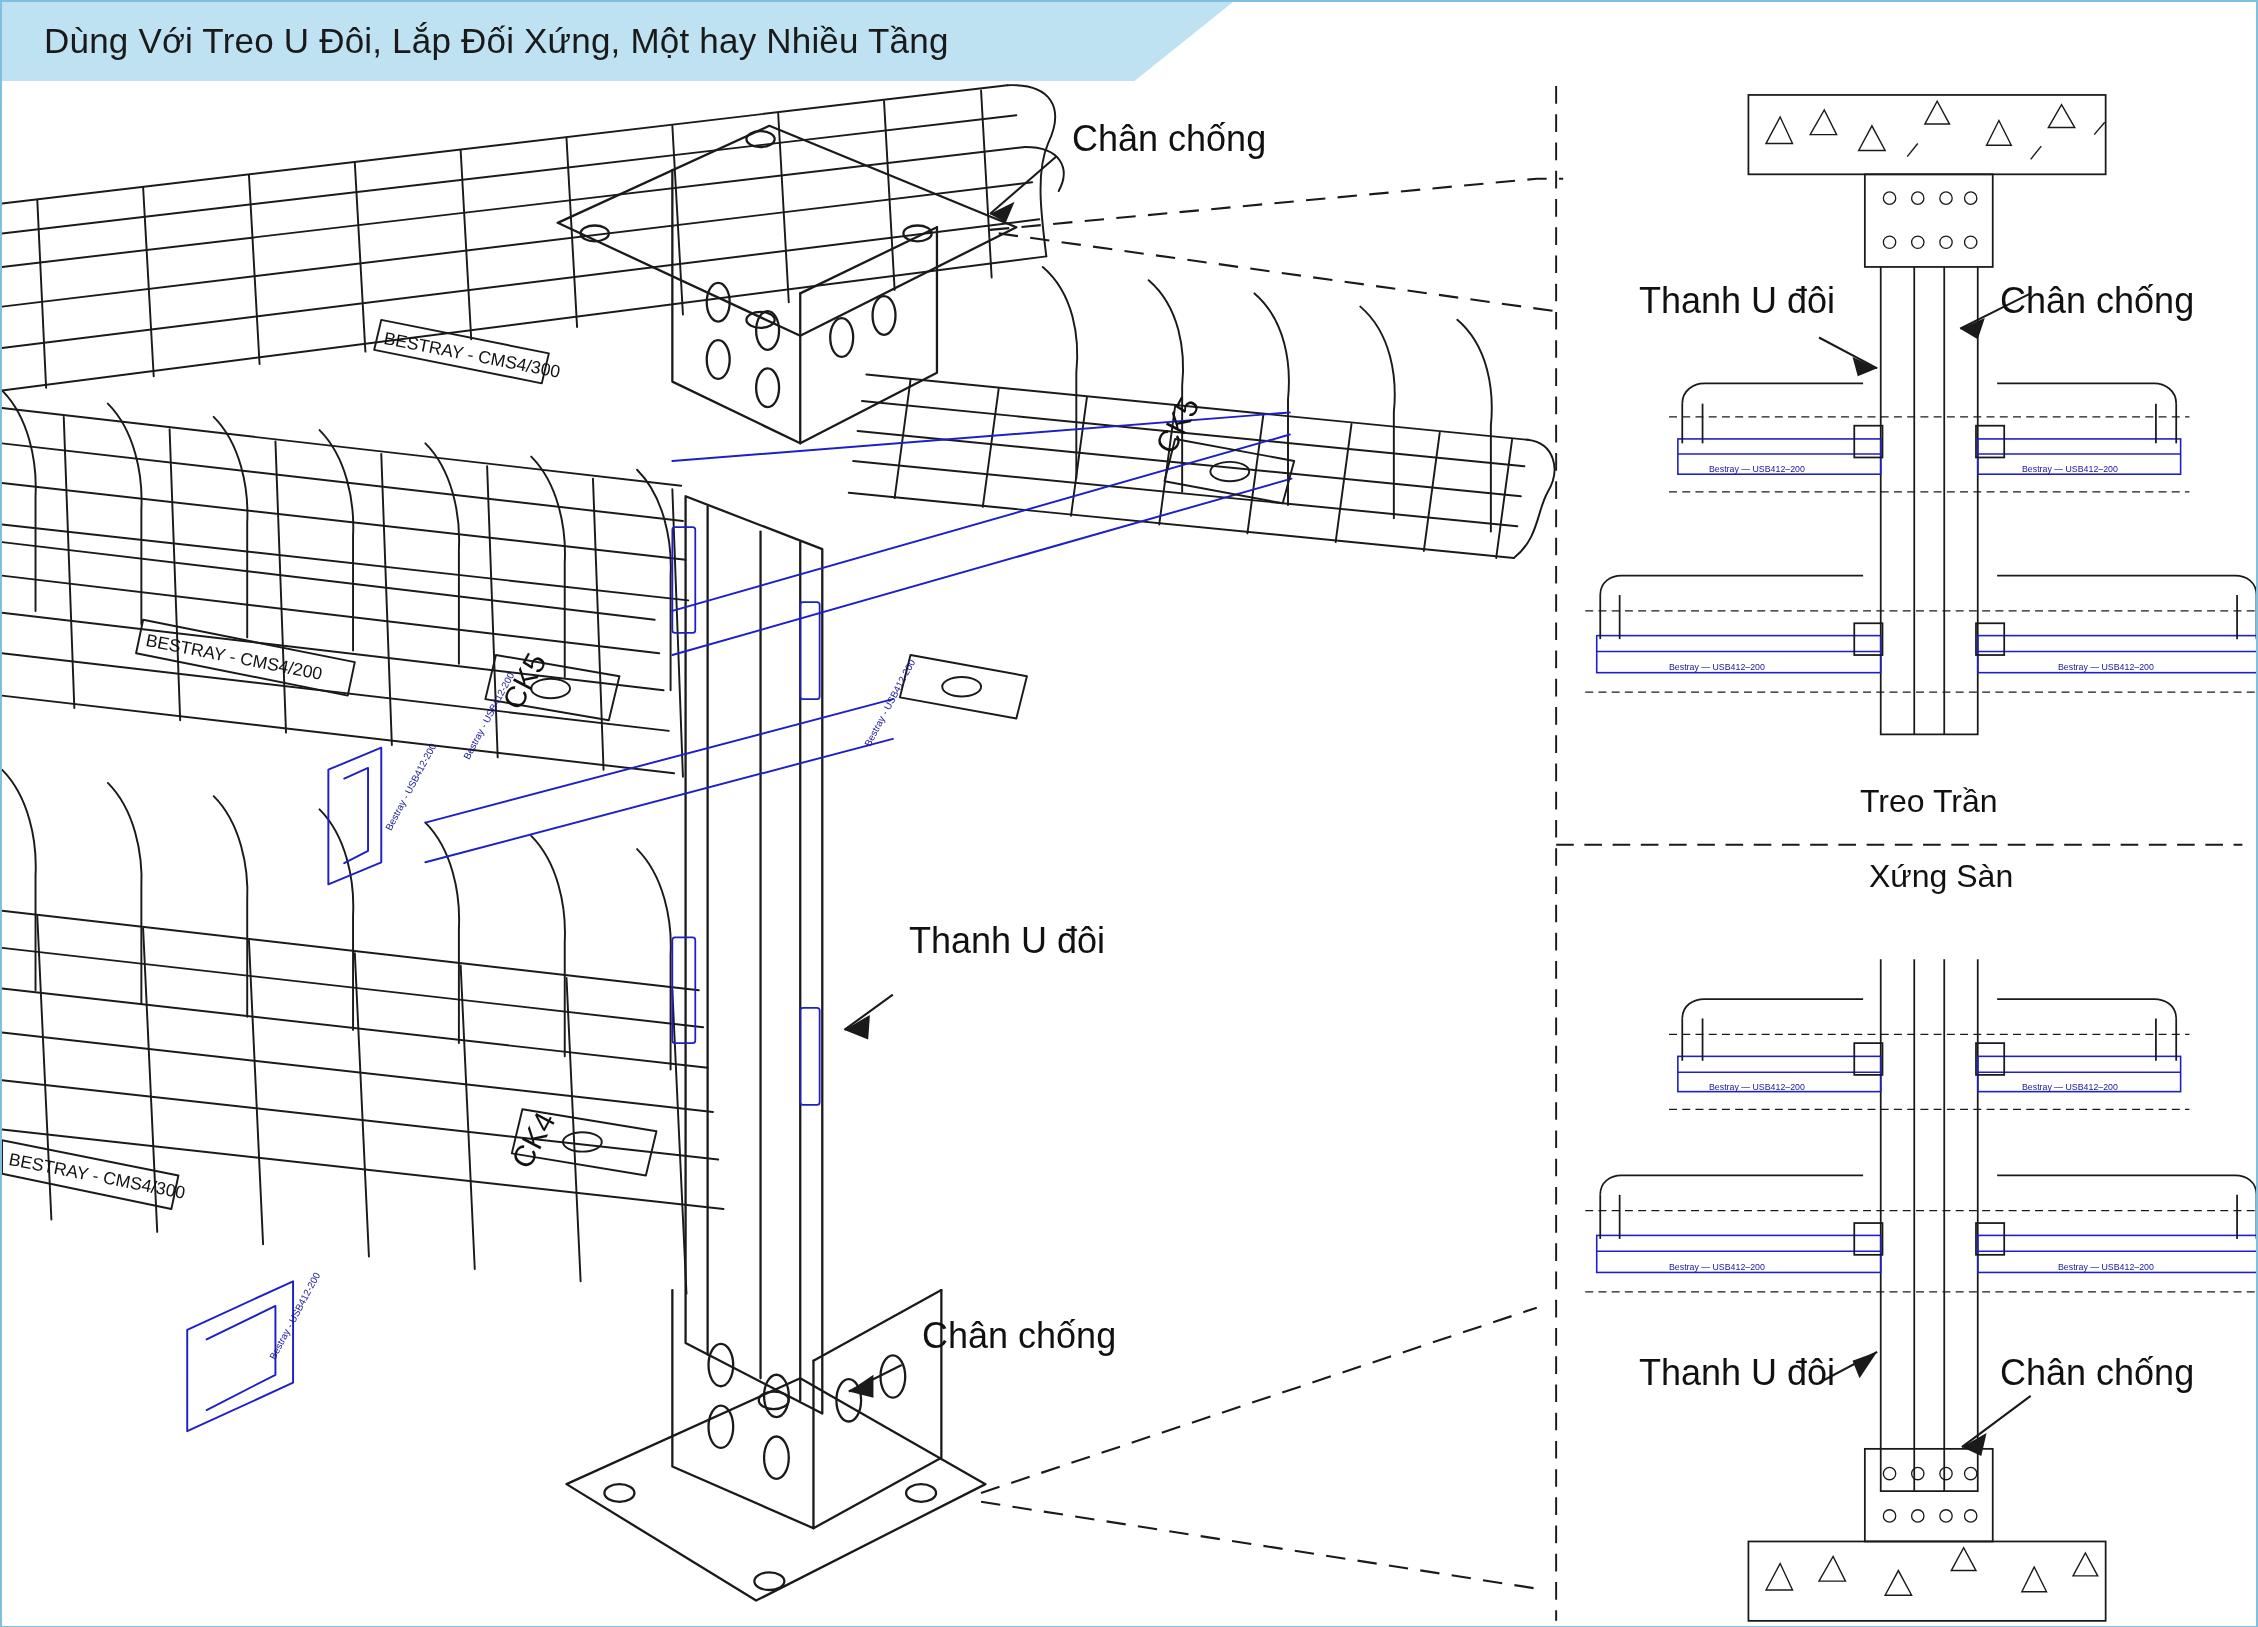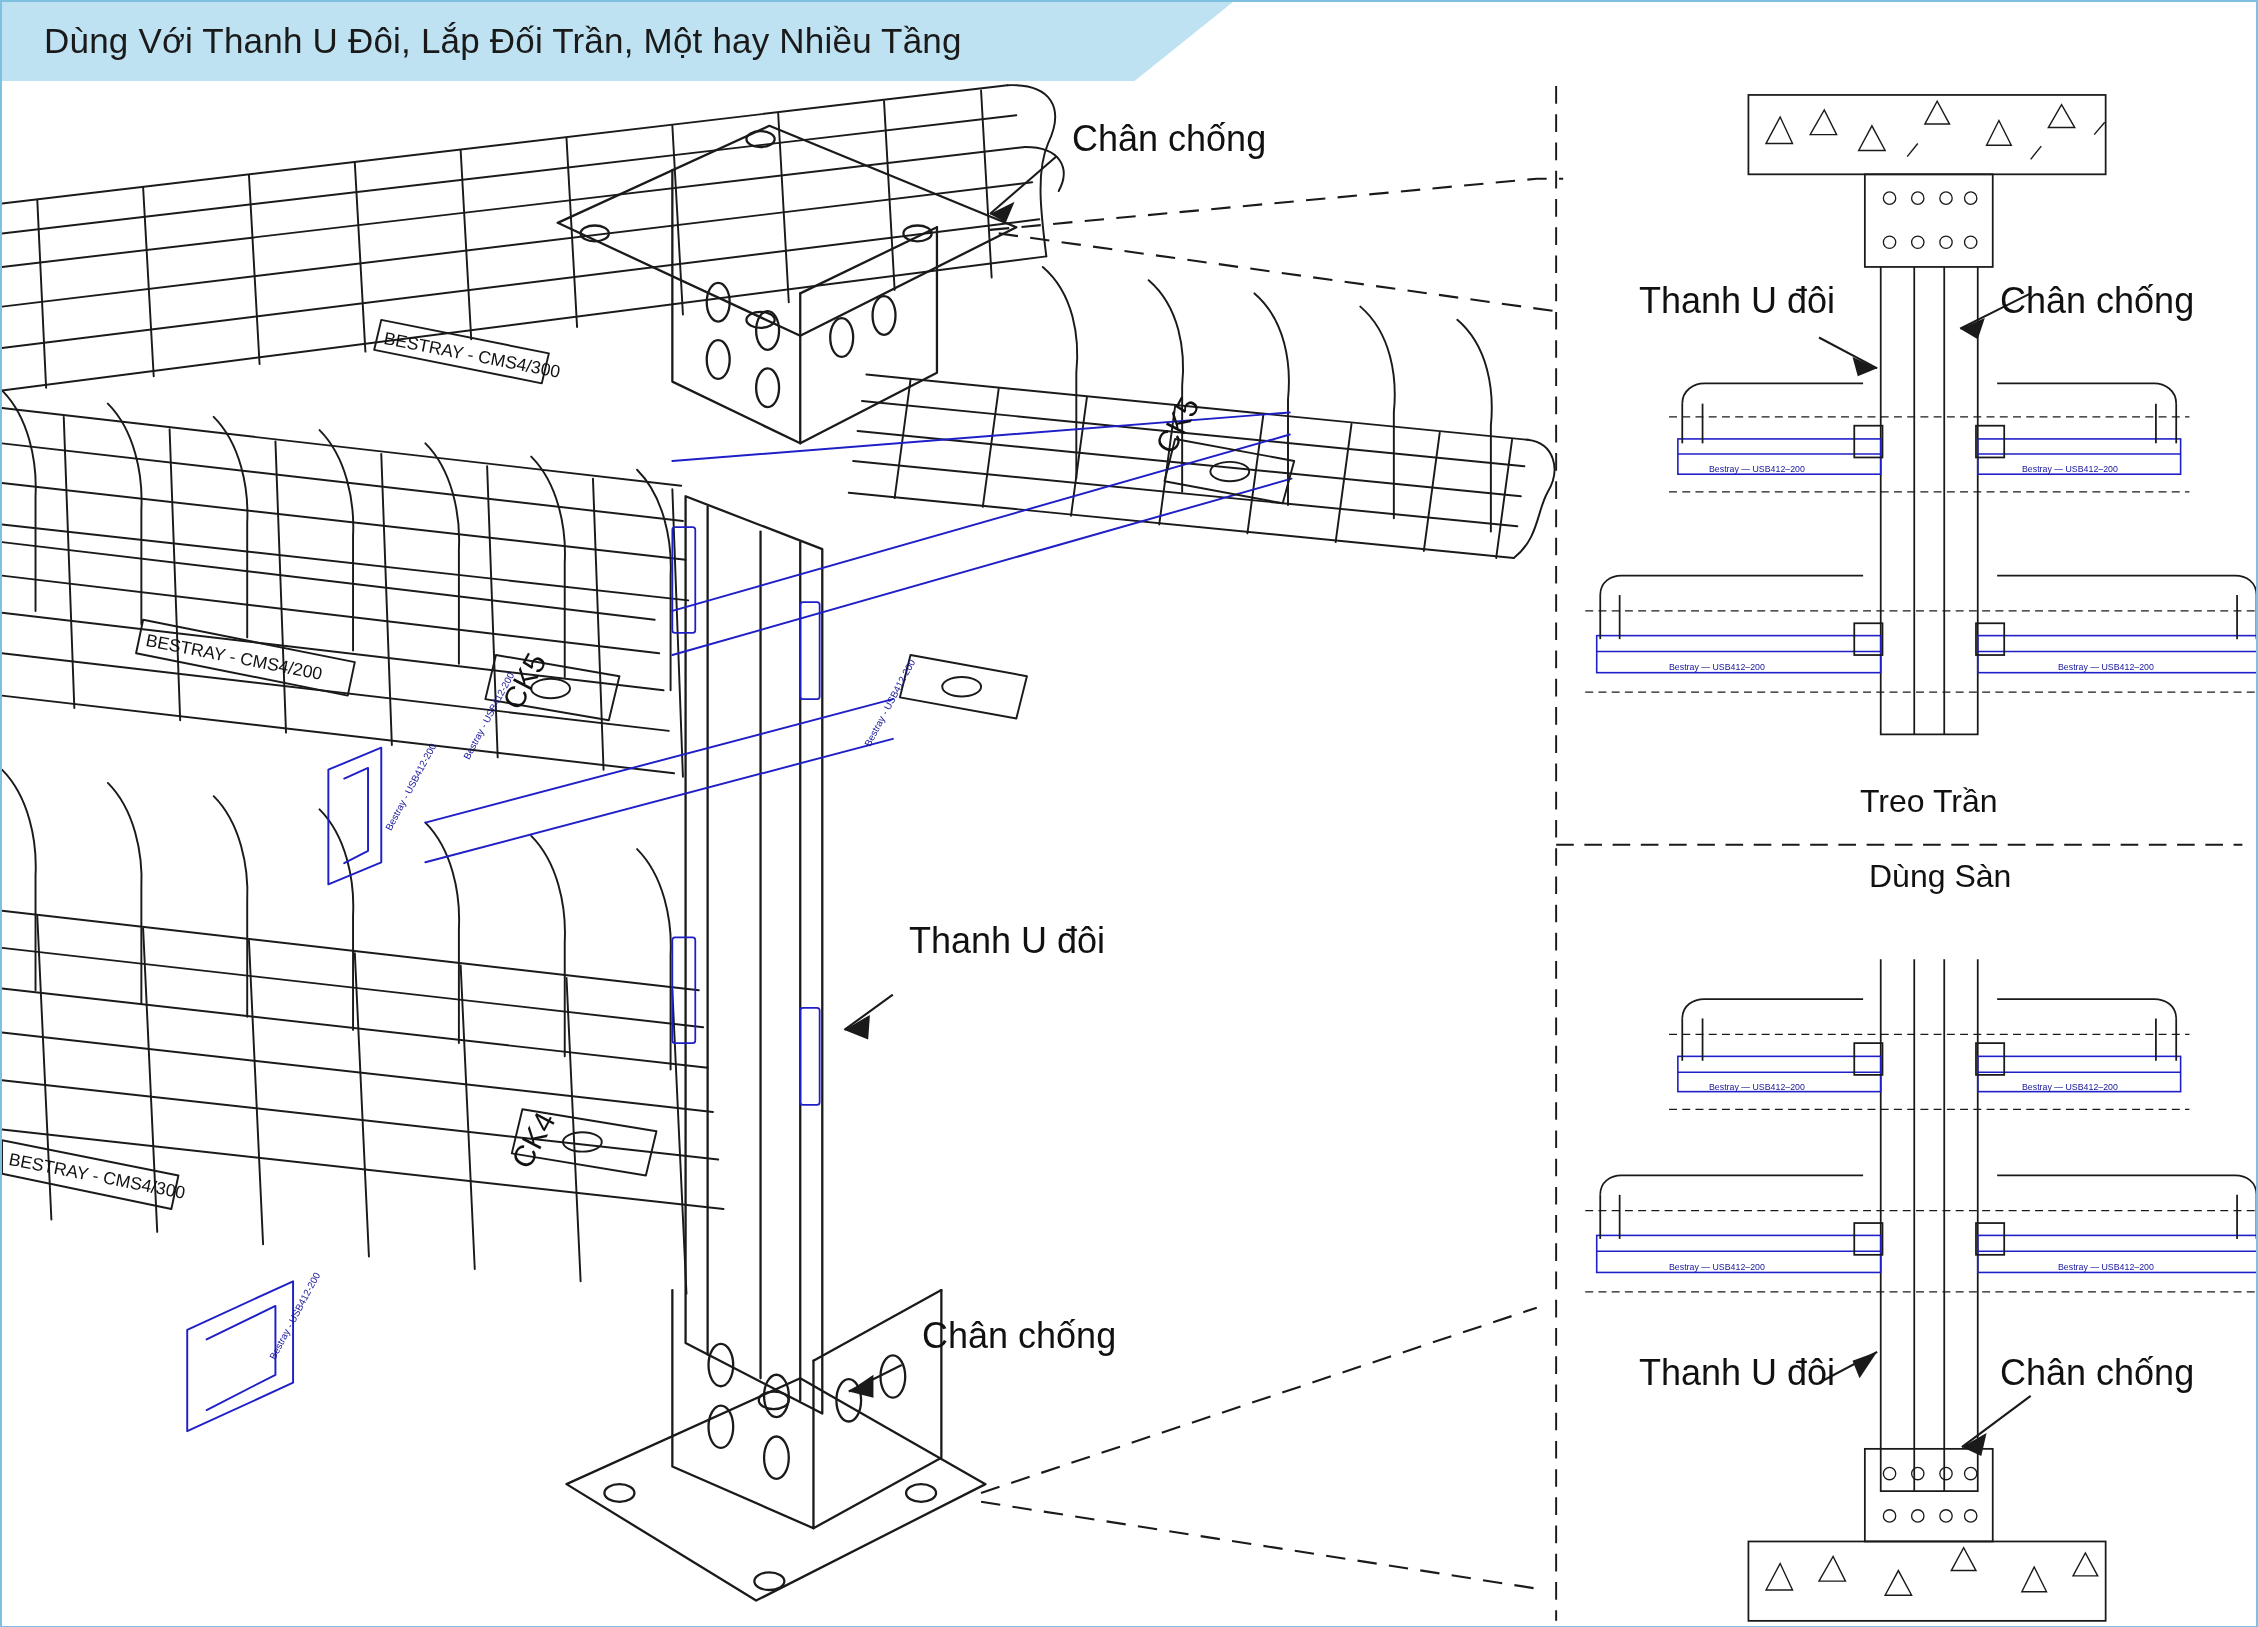--- a/index.html
+++ b/index.html
@@ -17,21 +17,21 @@
   .lbl.sm{font-size:9.7px;color:#15159a;}
   .svgwrap{position:absolute;left:0;top:0;width:2258px;height:1628px;pointer-events:none;}
 </style>
 </head>
 <body>
 
 <div id="page">
 
   <div id="banner">
     <div class="shape"></div>
-    <div class="title">Dùng Với Thanh U Đôi, Lắp Đối Trần, Một hay Nhiều Tầng</div>
+    <div class="title">Dùng Với Treo U Đôi, Lắp Đối Xứng, Một hay Nhiều Tầng</div>
   </div>
 
   <svg class="svgwrap" viewBox="0 0 2560 1845">
     <defs>
       <g id="wireTrayUnit"></g>
     </defs>
 
     <g stroke="#1a1a1a" fill="none" stroke-width="2.2" stroke-linecap="round" stroke-linejoin="round">
 
       <g>
@@ -412,21 +412,21 @@
   <div class="lbl sm" style="left:459px;top:754px;transform:rotate(-62deg);transform-origin:left top;">Bestray - USB412-200</div>
 
   <div class="lbl" style="left:1637px;top:278px;">Thanh U đôi</div>
   <div class="lbl" style="left:1998px;top:278px;">Chân chống</div>
   <div class="lbl big" style="left:1822px;top:781px;">Treo Trần</div>
   <div class="lbl sm" style="left:1707px;top:462px;font-size:8.8px;">Bestray — USB412–200</div>
   <div class="lbl sm" style="left:2020px;top:462px;font-size:8.8px;">Bestray — USB412–200</div>
   <div class="lbl sm" style="left:1667px;top:660px;font-size:8.8px;">Bestray — USB412–200</div>
   <div class="lbl sm" style="left:2056px;top:660px;font-size:8.8px;">Bestray — USB412–200</div>
 
-  <div class="lbl big" style="left:1831px;top:856px;">Dùng Sàn</div>
+  <div class="lbl big" style="left:1831px;top:856px;">Xứng Sàn</div>
   <div class="lbl" style="left:1637px;top:1350px;">Thanh U đôi</div>
   <div class="lbl" style="left:1998px;top:1350px;">Chân chống</div>
   <div class="lbl sm" style="left:1707px;top:1080px;font-size:8.8px;">Bestray — USB412–200</div>
   <div class="lbl sm" style="left:2020px;top:1080px;font-size:8.8px;">Bestray — USB412–200</div>
   <div class="lbl sm" style="left:1667px;top:1260px;font-size:8.8px;">Bestray — USB412–200</div>
   <div class="lbl sm" style="left:2056px;top:1260px;font-size:8.8px;">Bestray — USB412–200</div>
 
 </div>
 
 

